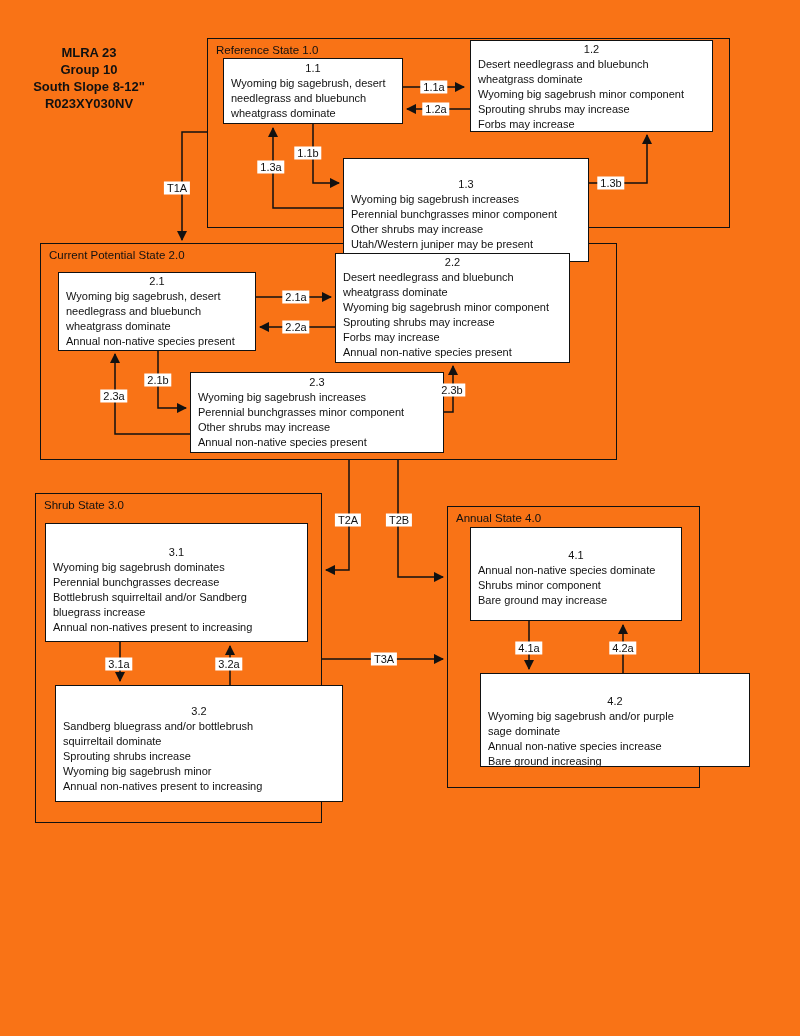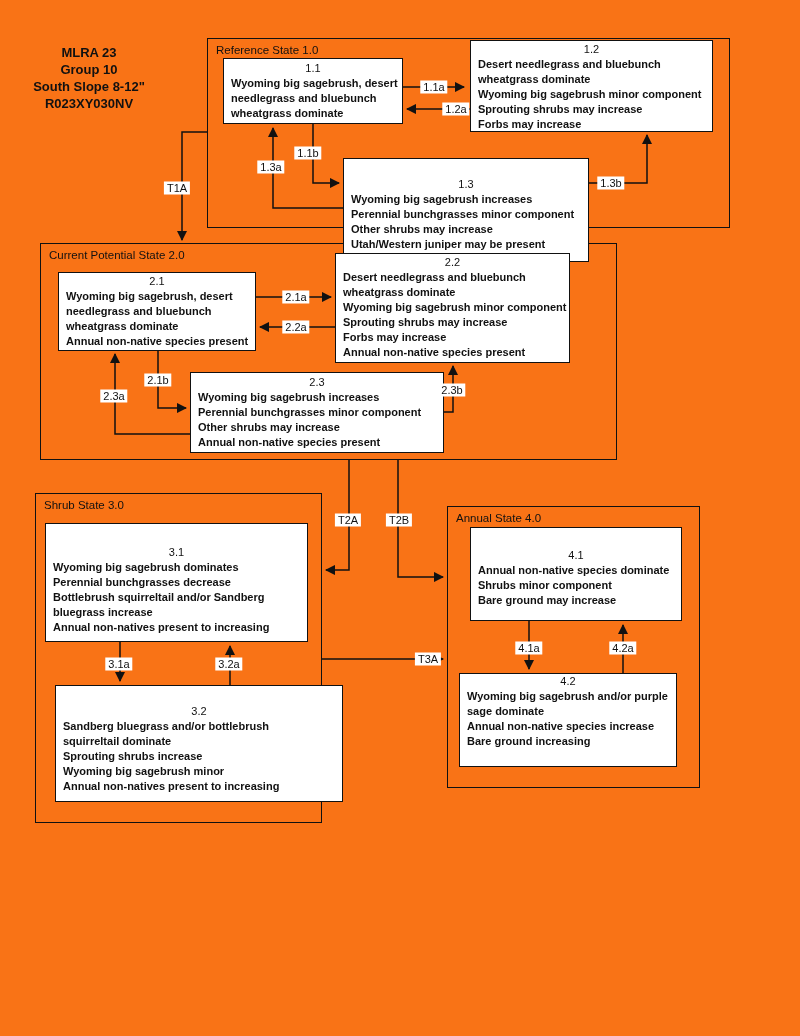--- a/index.html
+++ b/index.html
@@ -39,21 +39,21 @@
   }
   .cbox {
     position: absolute;
     border: 1.5px solid #111111;
     box-sizing: border-box;
     background: #ffffff;
     font-size: 11px;
     line-height: 15px;
   }
   .cbox-title { text-align: center; }
-  .cbox-lines div { padding-left: 7px; white-space: nowrap; font-weight: bold; }
+  .cbox-lines div { padding-left: 7px; white-space: nowrap; }
   .t-label {
     position: absolute;
     transform: translate(-50%, -50%);
     background: #ffffff;
     padding: 0 3px;
     font-size: 11px;
     line-height: 13px;
     white-space: nowrap;
   }
 </style>
@@ -185,42 +185,42 @@
       </div>
   </div>
   <div class="cbox" style="left:470px;top:527px;width:212px;height:94px;padding-top:20px;">
     <div class="cbox-title">4.1</div>
     <div class="cbox-lines">
         <div>Annual non-native species dominate</div>
         <div>Shrubs minor component</div>
         <div>Bare ground may increase</div>
       </div>
   </div>
-  <div class="cbox" style="left:459px;top:673px;width:218px;height:94px;padding-top:0;">
+  <div class="cbox" style="left:480px;top:673px;width:270px;height:94px;padding-top:20px;">
     <div class="cbox-title">4.2</div>
     <div class="cbox-lines">
         <div>Wyoming big sagebrush and/or purple</div>
         <div>sage dominate</div>
         <div>Annual non-native species increase</div>
         <div>Bare ground increasing</div>
       </div>
   </div>
 
   <div class="t-label" style="left:434px;top:87px;">1.1a</div>
-  <div class="t-label" style="left:436px;top:109px;margin-left:20px;">1.2a</div>
+  <div class="t-label" style="left:436px;top:109px;">1.2a</div>
   <div class="t-label" style="left:308px;top:153px;">1.1b</div>
   <div class="t-label" style="left:271px;top:167px;">1.3a</div>
   <div class="t-label" style="left:611px;top:183px;">1.3b</div>
   <div class="t-label" style="left:177px;top:188px;">T1A</div>
   <div class="t-label" style="left:296px;top:297px;">2.1a</div>
   <div class="t-label" style="left:296px;top:327px;">2.2a</div>
   <div class="t-label" style="left:158px;top:380px;">2.1b</div>
   <div class="t-label" style="left:114px;top:396px;">2.3a</div>
   <div class="t-label" style="left:452px;top:390px;">2.3b</div>
   <div class="t-label" style="left:348px;top:520px;">T2A</div>
   <div class="t-label" style="left:399px;top:520px;">T2B</div>
-  <div class="t-label" style="left:384px;top:659px;margin-left:44px;">T3A</div>
+  <div class="t-label" style="left:384px;top:659px;">T3A</div>
   <div class="t-label" style="left:119px;top:664px;">3.1a</div>
   <div class="t-label" style="left:229px;top:664px;">3.2a</div>
   <div class="t-label" style="left:529px;top:648px;">4.1a</div>
   <div class="t-label" style="left:623px;top:648px;">4.2a</div>
 
 </div>
 
 </body></html>

